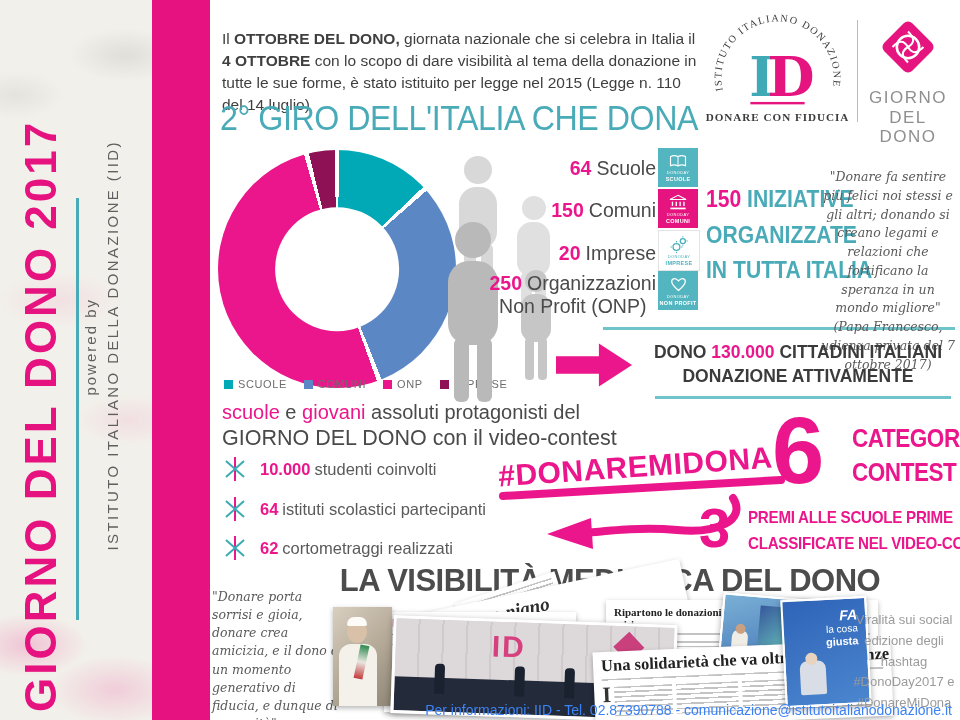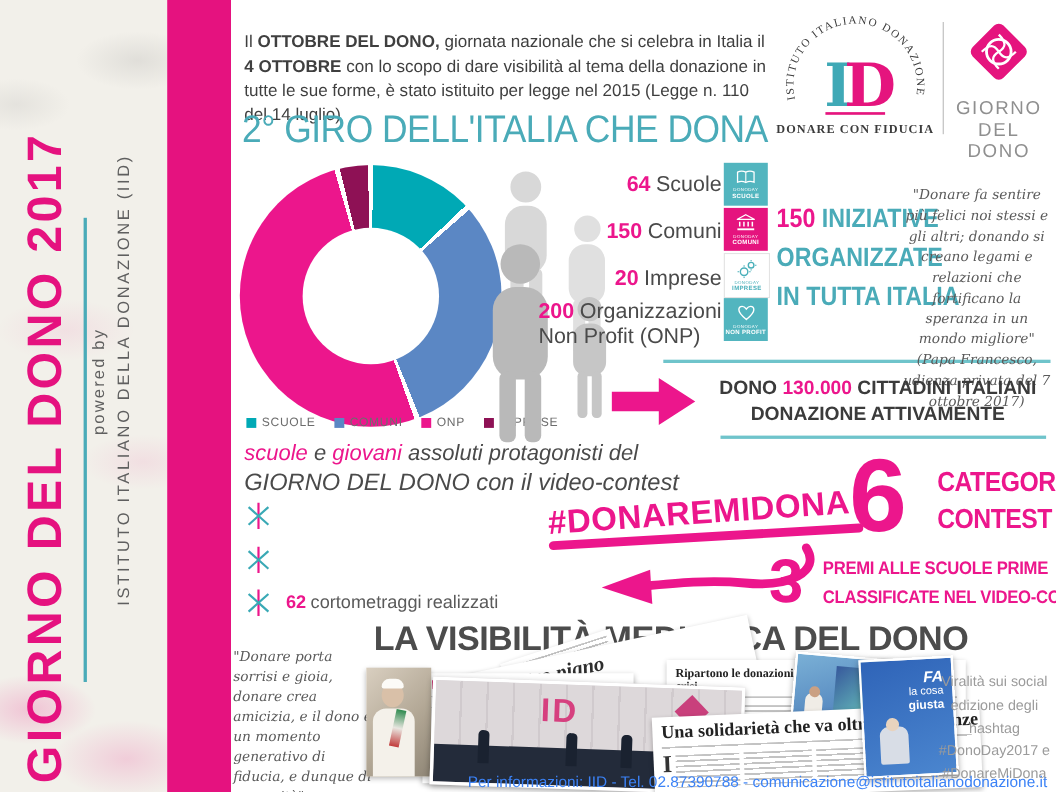--- a/index.html
+++ b/index.html
@@ -42,21 +42,21 @@
   .donut{position:absolute;left:218px;top:150px;width:238px;height:238px;border-radius:50%;}
   .donut-hole{position:absolute;left:50%;top:50%;width:52%;height:52%;transform:translate(-50%,-50%);
               border-radius:50%;background:#fff;}
   .legend{position:absolute;left:224px;top:378px;display:flex;gap:17px;align-items:center;
           font-size:11px;letter-spacing:.6px;color:#6d6d6d;}
   .legend .it{display:flex;align-items:center;gap:5px;}
   .sw{width:9px;height:9px;display:inline-block;}
   
   .people{position:absolute;left:438px;top:148px;}
   
-  .stat{position:absolute;right:304px;text-align:left;font-size:19.5px;color:#4a4a4a;white-space:nowrap;}
+  .stat{position:absolute;right:304px;text-align:center;font-size:19.5px;color:#4a4a4a;white-space:nowrap;}
   .stat .v{color:#ec168c;font-weight:700;margin-right:5px;}
   .stat .l2{display:block;line-height:1.15;}
   
   .badge{position:absolute;left:658px;width:40px;height:39px;display:flex;flex-direction:column;
          align-items:center;justify-content:center;gap:1px;}
   .badge svg{display:block;}
   .badge .bsmall{font-size:4px;letter-spacing:.4px;}
   .badge .blabel{font-size:5.5px;font-weight:700;letter-spacing:.3px;}
   .badge-teal{background:#52b5bf;color:#fff;}
   .badge-mag{background:#e5147e;color:#fff;}
@@ -66,21 +66,21 @@
   .iniz{position:absolute;left:706px;top:181px;font-size:24px;font-weight:600;color:#4aabb8;
         line-height:1.48;transform:scaleX(.88);transform-origin:left;white-space:nowrap;}
   .iniz .n{color:#ec168c;}
   .script{font-family:"DejaVu Serif",serif;font-style:italic;color:#5a5a5a;}
   .papa{position:absolute;left:818px;top:168px;width:140px;font-size:12.5px;line-height:1.5;text-align:center;}
   .arrow{position:absolute;left:556px;top:340px;}
   .circa{position:absolute;left:640px;top:341px;width:316px;text-align:center;font-size:17.5px;
          font-weight:700;color:#3b3b3b;line-height:1.35;}
   .circa .n{color:#ec168c;}
   
-  .protag{position:absolute;left:222px;top:399px;font-size:20px;font-style:italic;color:#4a4a4a;line-height:1.3;}
+  .protag{position:absolute;left:222px;top:399px;font-size:20px;color:#4a4a4a;line-height:1.3;}
   .protag .m{color:#ec168c;}
   .protag .l2{font-size:21.5px;}
   .bullet{position:absolute;left:222px;display:flex;align-items:center;gap:12px;font-size:16.5px;color:#5a5a5a;}
   .bullet .v{color:#ec168c;font-weight:700;margin-right:4px;}
   
   .hashtag{position:absolute;left:498px;top:450px;font-size:30px;font-weight:800;color:#ec168c;
            transform:rotate(-4deg);letter-spacing:.5px;white-space:nowrap;}
   .hashline{position:absolute;left:495px;top:470px;}
   .six{position:absolute;left:772px;top:404px;font-size:94px;font-weight:600;color:#ec168c;line-height:1;}
   .cat{position:absolute;left:852px;font-size:25px;font-weight:700;color:#ec168c;letter-spacing:-0.5px;
@@ -230,21 +230,21 @@
       <circle cx="98" cy="133" r="11"></circle>
         <rect x="83" y="146" width="30" height="48" rx="13"></rect>
       <rect x="87" y="190" width="9" height="42" rx="4"></rect>
         <rect x="100" y="190" width="9" height="42" rx="4"></rect>
     </g>
   </svg>
 
   <div class="stat" style="top:157px"><span class="v">64</span><span>Scuole</span></div>
   <div class="stat" style="top:199px"><span class="v">150</span><span>Comuni</span></div>
   <div class="stat" style="top:242px"><span class="v">20</span><span>Imprese</span></div>
-  <div class="stat" style="top:272px"><span class="v">200</span><span>Organizzazioni</span><span class="l2">Non Profit (ONP)</span></div>
+  <div class="stat" style="top:272px"><span class="v">250</span><span>Organizzazioni</span><span class="l2">Non Profit (ONP)</span></div>
 
   <div class="badge badge-teal" style="top:148px">
     <svg width="20" height="15" viewBox="0 0 22 18">
         <path d="M2,3 C5,1.5 8,1.5 11,3 C14,1.5 17,1.5 20,3 L20,14 C17,12.8 14,12.8 11,14.3 C8,12.8 5,12.8 2,14 Z" fill="none" stroke="#fff" stroke-width="1.4"></path>
         <line x1="11" y1="3" x2="11" y2="14.3" stroke="#fff" stroke-width="1.2"></line>
       </svg>
     <span class="bsmall">DONODAY</span>
     <span class="blabel">SCUOLE</span>
   </div>
   <div class="badge badge-mag" style="top:189px">
@@ -310,27 +310,29 @@
     <span class="m">scuole</span><span> e </span><span class="m">giovani</span><span> assoluti protagonisti del</span><br>
     <span class="l2">GIORNO DEL DONO</span><span class="l2"> con il video-contest</span>
   </div>
 
   <div class="bullet" style="top:456px">
     <svg width="26" height="26" viewBox="0 0 26 26">
         <line x1="13" y1="1" x2="13" y2="25" stroke="#ec168c" stroke-width="2"></line>
         <line x1="4" y1="5" x2="22" y2="21" stroke="#39a9b5" stroke-width="2"></line>
         <line x1="22" y1="5" x2="4" y2="21" stroke="#39a9b5" stroke-width="2"></line>
       </svg>
+    <span><span class="v">10.000</span><span>studenti coinvolti</span></span>
   </div>
   <div class="bullet" style="top:496px">
     <svg width="26" height="26" viewBox="0 0 26 26">
         <line x1="13" y1="1" x2="13" y2="25" stroke="#ec168c" stroke-width="2"></line>
         <line x1="4" y1="5" x2="22" y2="21" stroke="#39a9b5" stroke-width="2"></line>
         <line x1="22" y1="5" x2="4" y2="21" stroke="#39a9b5" stroke-width="2"></line>
       </svg>
+    <span><span class="v">64</span><span>istituti scolastici partecipanti</span></span>
   </div>
   <div class="bullet" style="top:535px">
     <svg width="26" height="26" viewBox="0 0 26 26">
         <line x1="13" y1="1" x2="13" y2="25" stroke="#ec168c" stroke-width="2"></line>
         <line x1="4" y1="5" x2="22" y2="21" stroke="#39a9b5" stroke-width="2"></line>
         <line x1="22" y1="5" x2="4" y2="21" stroke="#39a9b5" stroke-width="2"></line>
       </svg>
     <span><span class="v">62</span><span>cortometraggi realizzati</span></span>
   </div>
 

